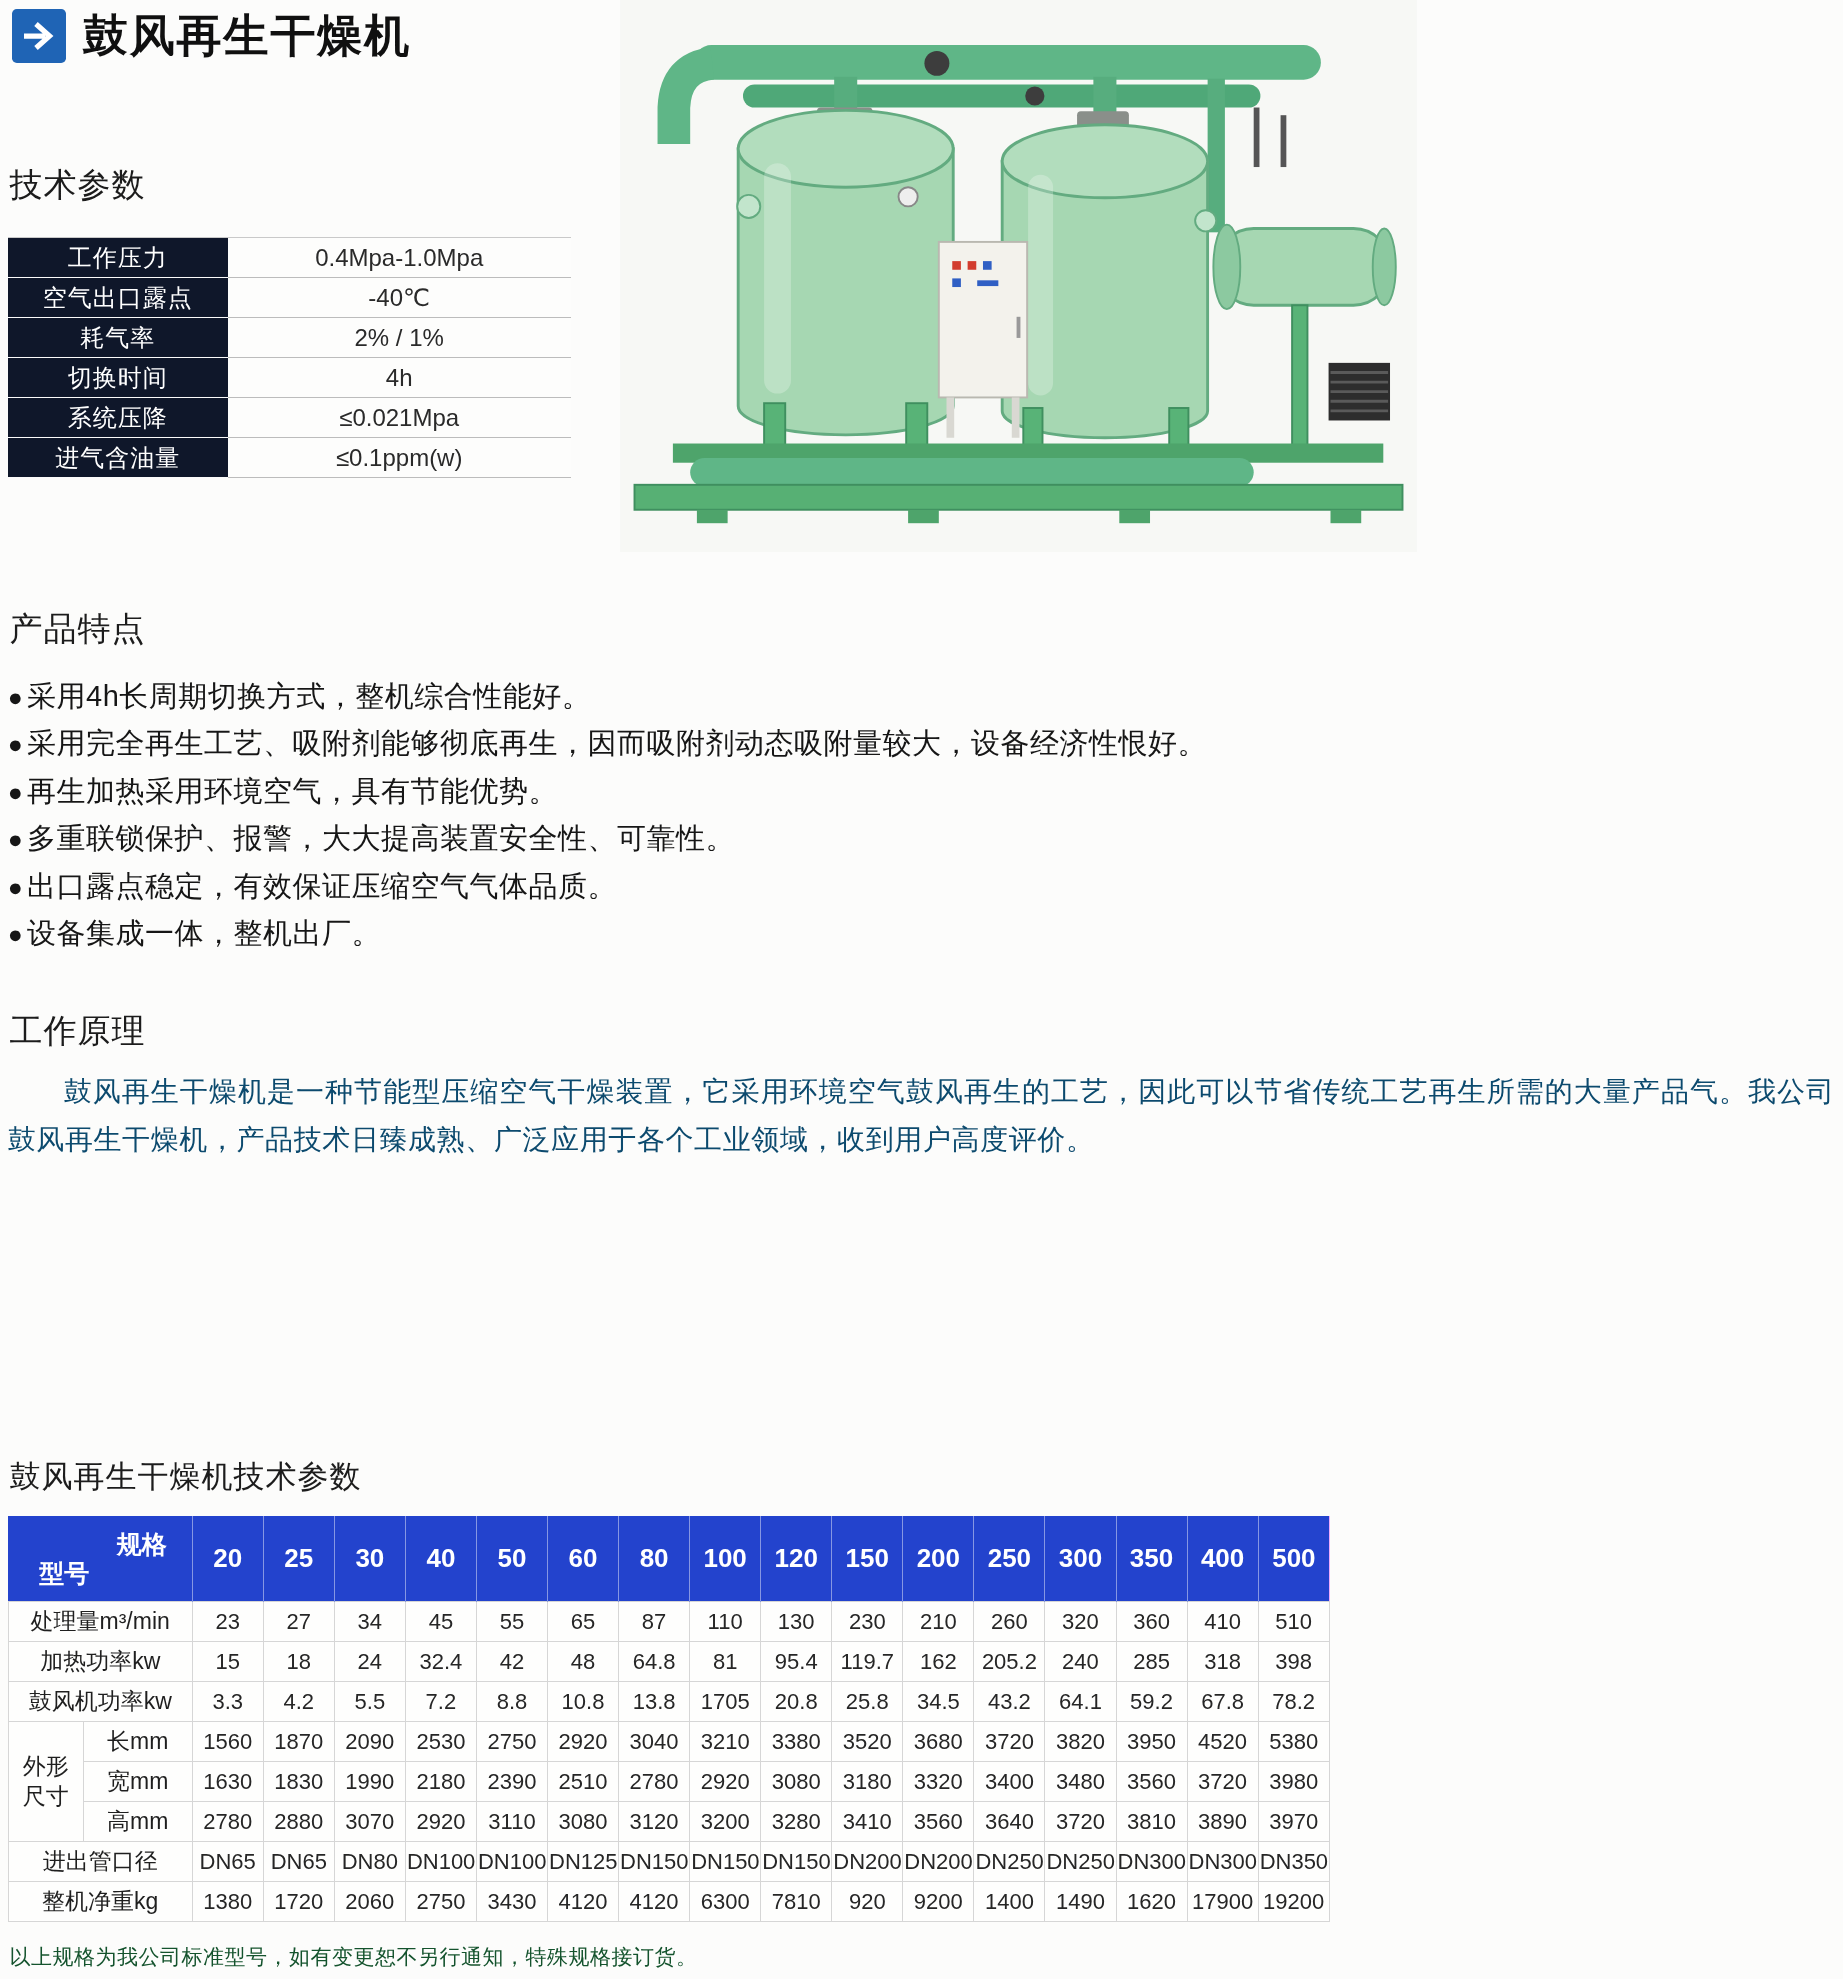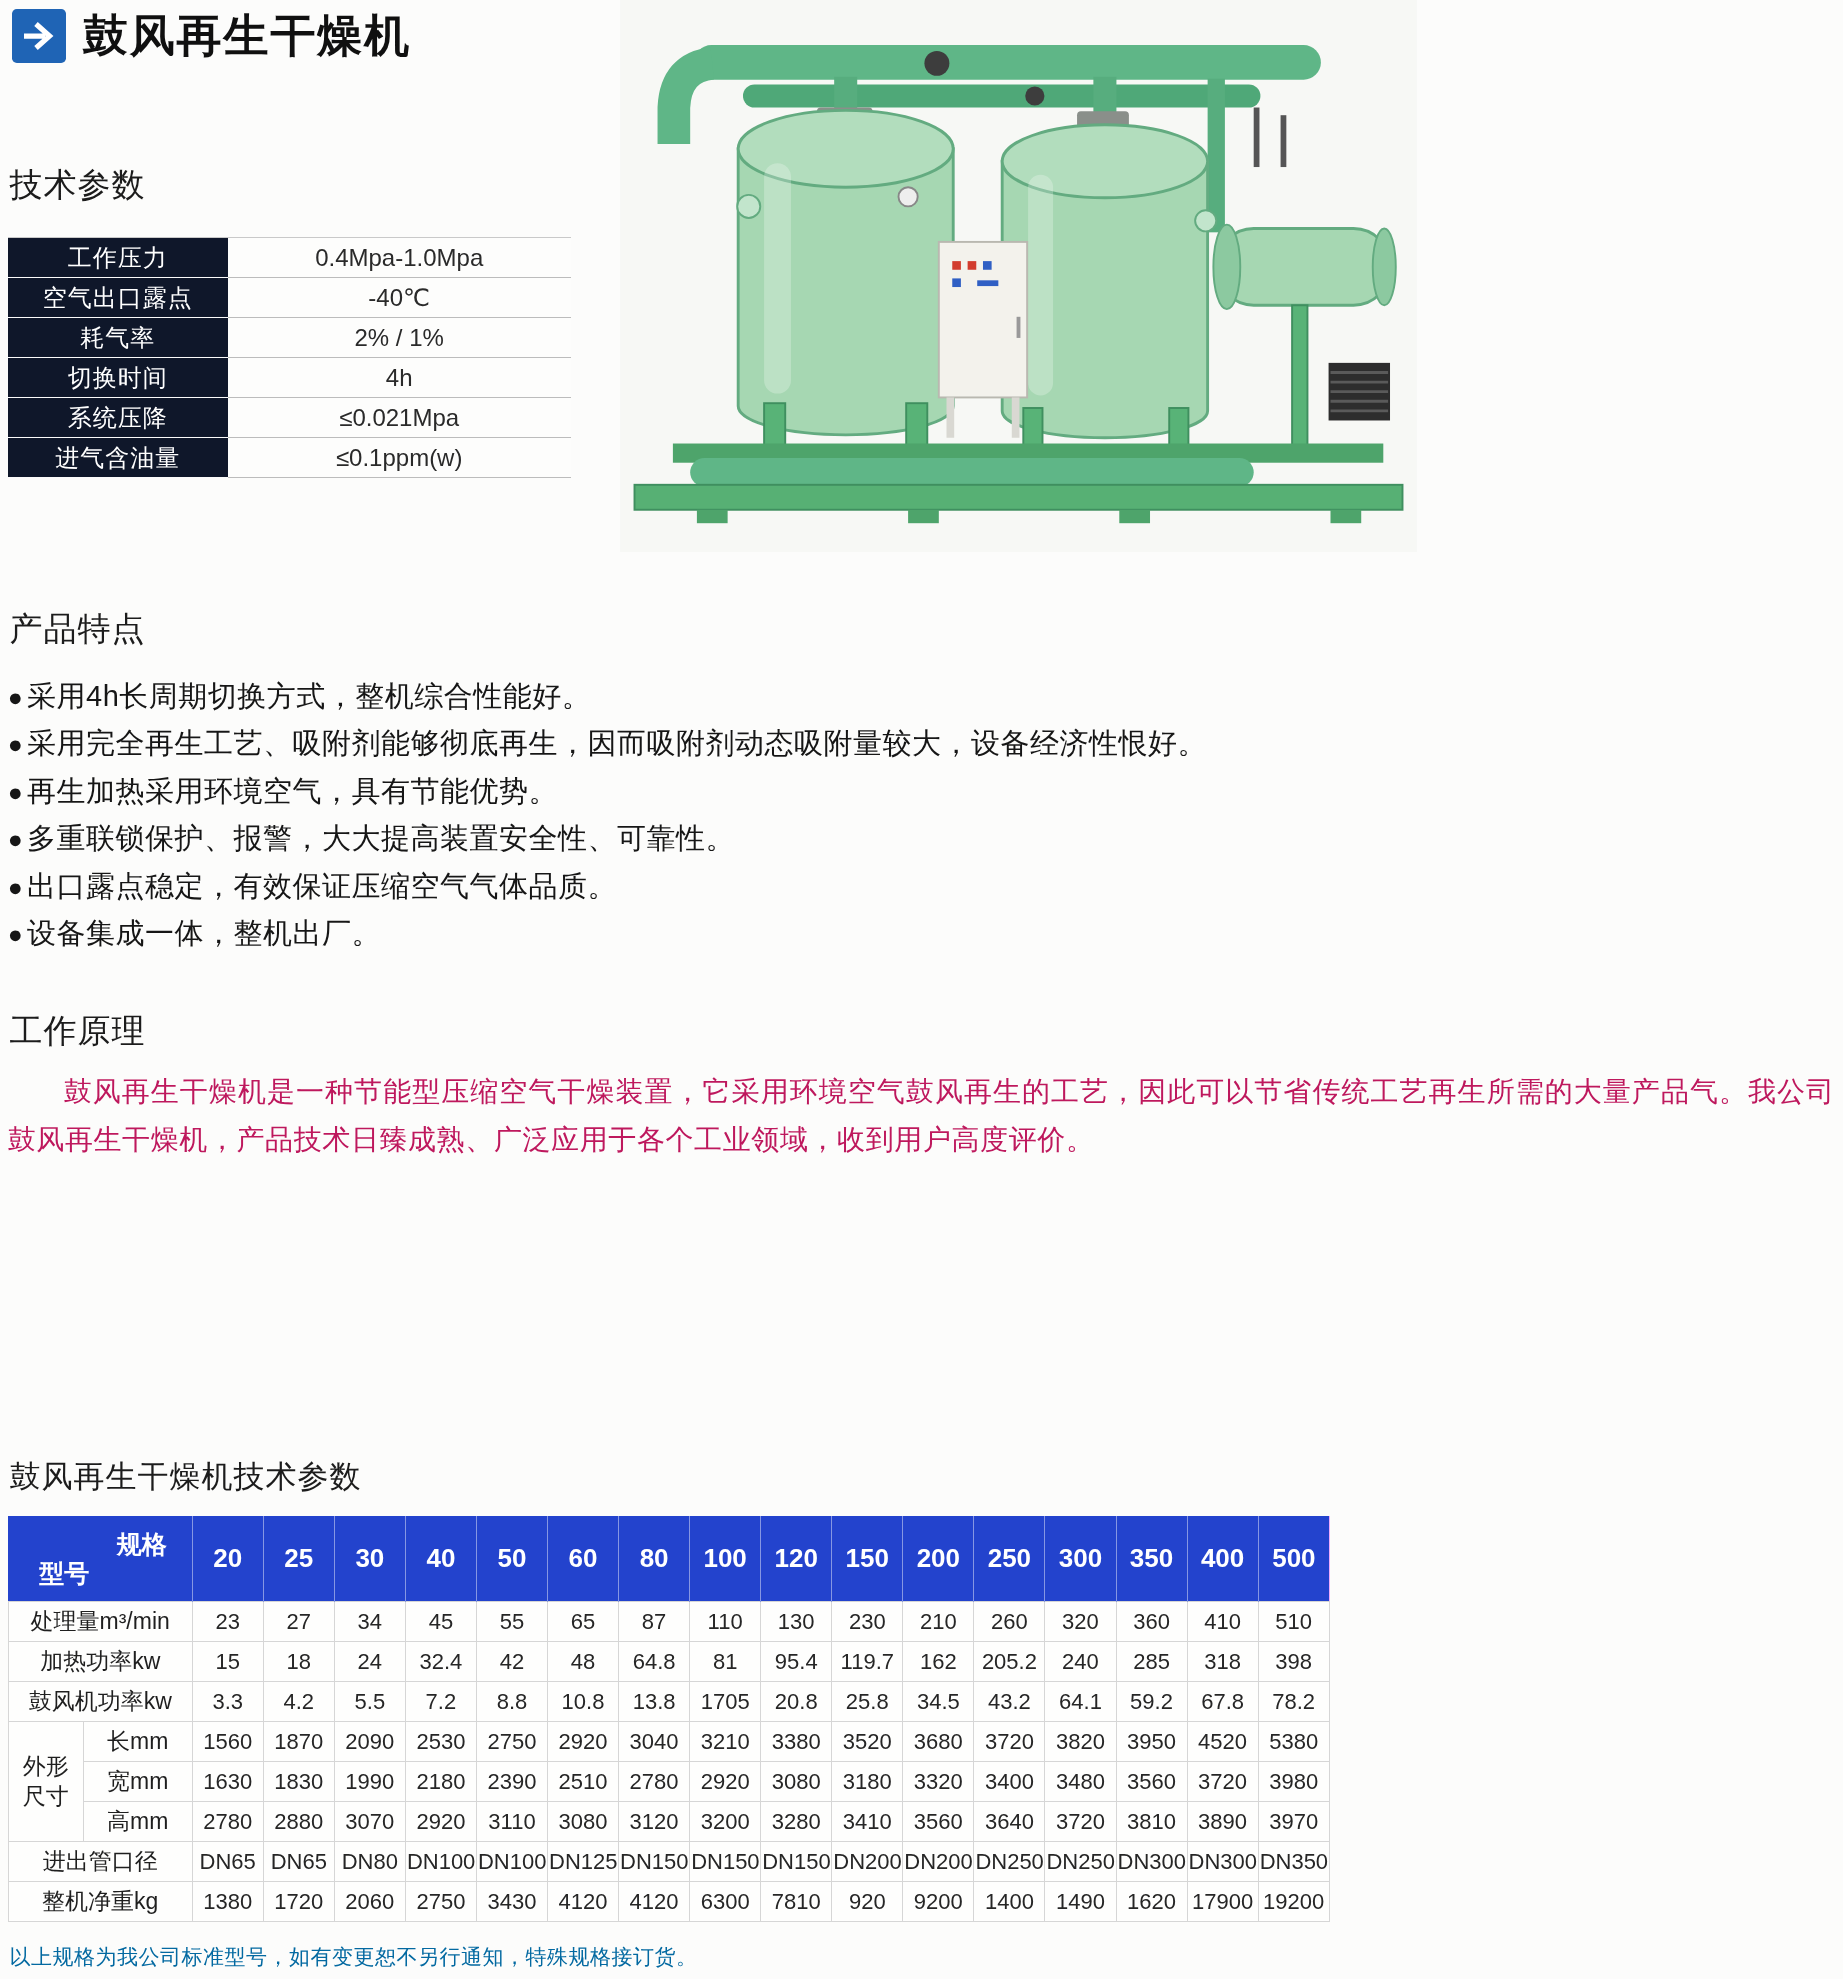--- a/index.html
+++ b/index.html
@@ -26,41 +26,41 @@
   .photo-wrap{position:absolute;left:620px;top:0px;width:797px;height:552px;}
 
   
   .feature-list{position:absolute;left:7.7px;top:680px;width:1830px;margin:0;padding:0;list-style:none;}
   .feature-list li{font-size:29px;line-height:32px;margin-bottom:14.4px;color:#161616;letter-spacing:0.5px;}
   .feature-list li::before{content:"●";margin-right:3.8px;font-size:25px;}
 
   
   .principle-text{position:absolute;left:7.7px;top:1068px;width:1827px;}
   .principle-text p{margin:0;font-size:28px;line-height:48px;letter-spacing:0.6px;
-                    text-indent:56px;text-align:justify;color:#be185d;}
+                    text-indent:56px;text-align:justify;color:#0c4a6e;}
 
   
   .params-table{position:absolute;left:7.7px;top:1516px;width:1322px;border-collapse:collapse;table-layout:fixed;
                 background:#f0abfc;}
   .params-table thead th{background:#2343cd;color:#fff;height:83px;font-size:26px;font-weight:600;
                          border-left:1px solid rgba(255,255,255,.45);}
   .params-table thead th:first-child{border-left:none;}
   .corner-cell{position:relative;background:#2343cd;
      background-image:linear-gradient(to bottom right,transparent calc(50% - 1px),rgba(255,255,255,.85) calc(50% - 1px),rgba(255,255,255,.85) calc(50% + 1px),transparent calc(50% + 1px));}
   .corner-top{position:absolute;top:11.5px;right:25px;font-size:25px;font-weight:600;}
   .corner-bottom{position:absolute;bottom:11.5px;left:31px;font-size:25px;font-weight:600;}
   .params-table tbody td{height:37px;text-align:center;font-size:22px;color:#262626;
                          border:1px solid #d6d6d6;background:#fefefd;}
   .params-table tbody .row-label,
   .params-table tbody .sub-label,
   .params-table tbody .group-label{font-size:23px;color:#1f1f1f;}
   .params-table tbody .group-label{white-space:pre-line;line-height:1.3;}
   .params-table{border-bottom:1.9px solid #bdbdbd;}
 
-  .footer-note{position:absolute;left:9.6px;top:1943px;font-size:21px;color:#0369a1;letter-spacing:0.5px;}
+  .footer-note{position:absolute;left:9.6px;top:1943px;font-size:21px;color:#14532d;letter-spacing:0.5px;}
 </style>
 </head>
 <body>
 
 <div class="page">
 
   <div class="title-bar">
     <span class="title-icon">
       <svg width="42" height="42" viewBox="0 0 56 56">
         <path d="M8 28 H36 M24 12 L42 28 L24 44" stroke="#ffffff" stroke-width="7" fill="none"></path>

